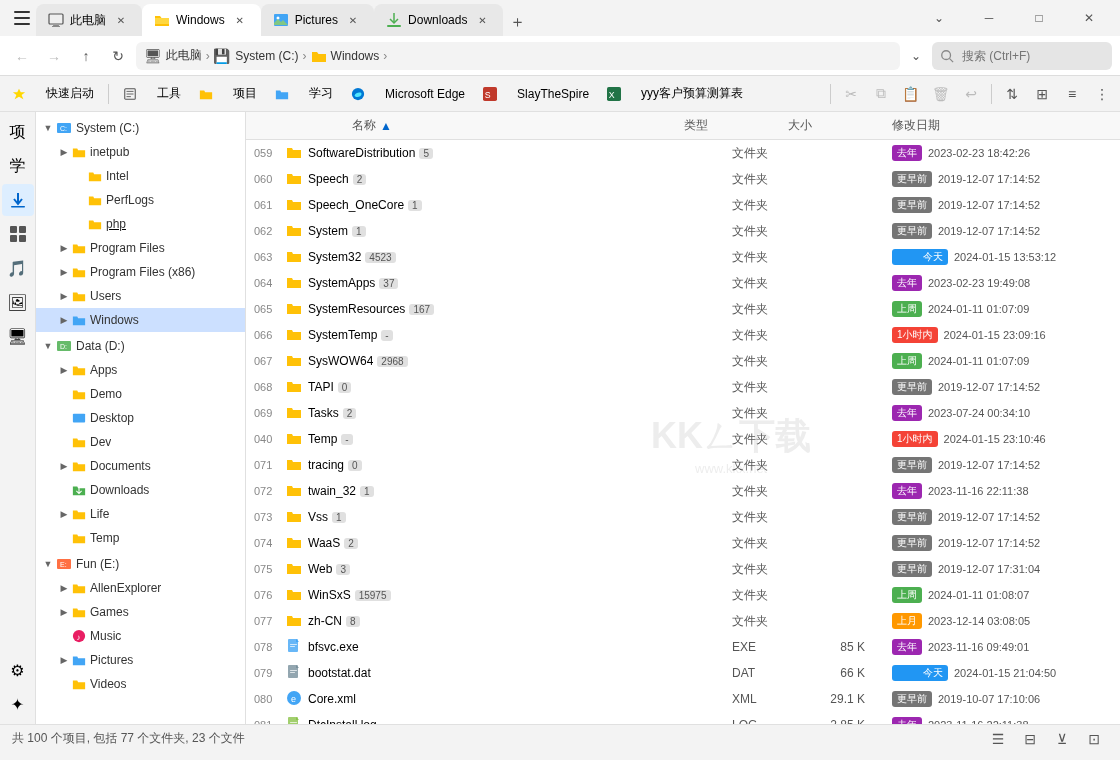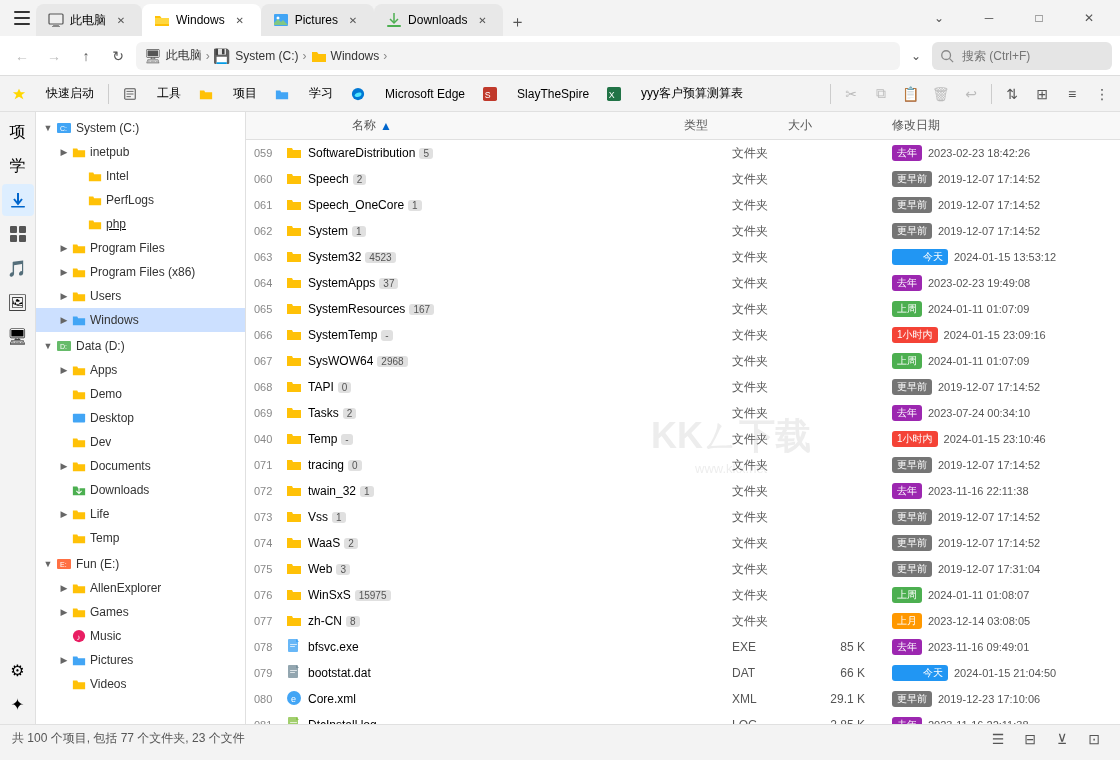--- a/index.html
+++ b/index.html
@@ -826,21 +826,21 @@
               <text x="5" y="12" font-size="9" fill="#fff">e</text>
             </svg></span>
     <span class="file-row-name">
       <span class="file-row-name-text">Core.xml</span>
 
     </span>
     <span class="file-row-type">XML</span>
     <span class="file-row-size">29.1 K</span>
     <span class="file-row-date">
       <span class="date-tag tag-older">更早前</span>
-      <span>2019-12-23  17:10:06</span>
+      <span>2019-10-07  17:10:06</span>
     </span>
   </div>
         <div class="file-row">
     <span class="file-row-num">081</span>
     <span class="file-row-icon"><svg width="16" height="16" viewBox="0 0 16 16">
               <rect x="2" y="1" width="10" height="13" rx="1" fill="#8BC34A" opacity="0.8"></rect>
               <path d="M10 1l3 3h-3z" fill="#8BC34A"></path>
               <rect x="4" y="6" width="7" height="1" rx="0.5" fill="#fff" opacity="0.7"></rect>
               <rect x="4" y="8" width="5" height="1" rx="0.5" fill="#fff" opacity="0.7"></rect>
             </svg></span>

